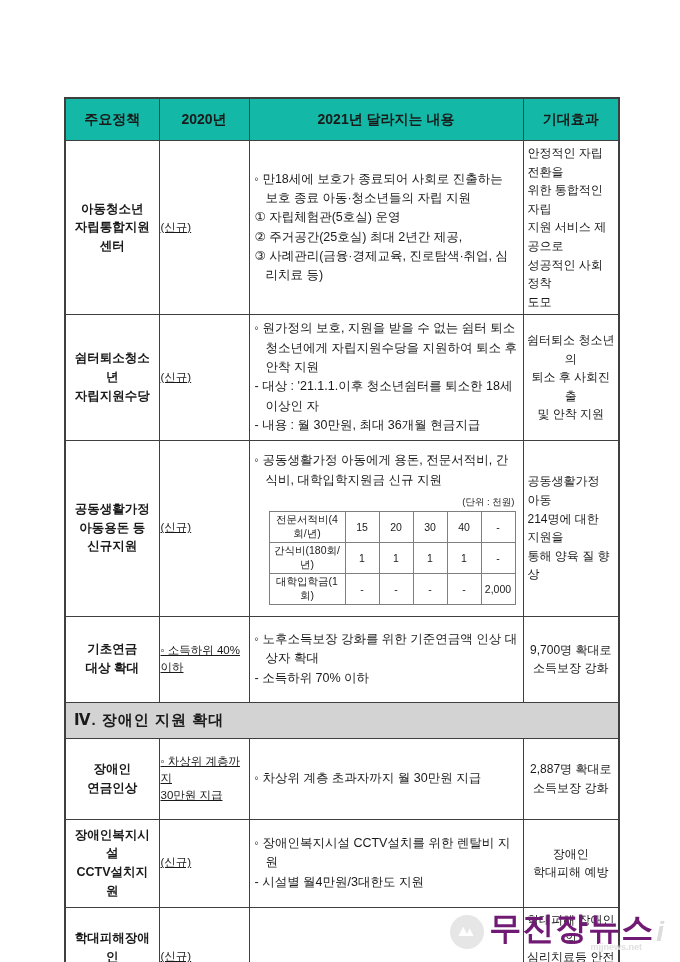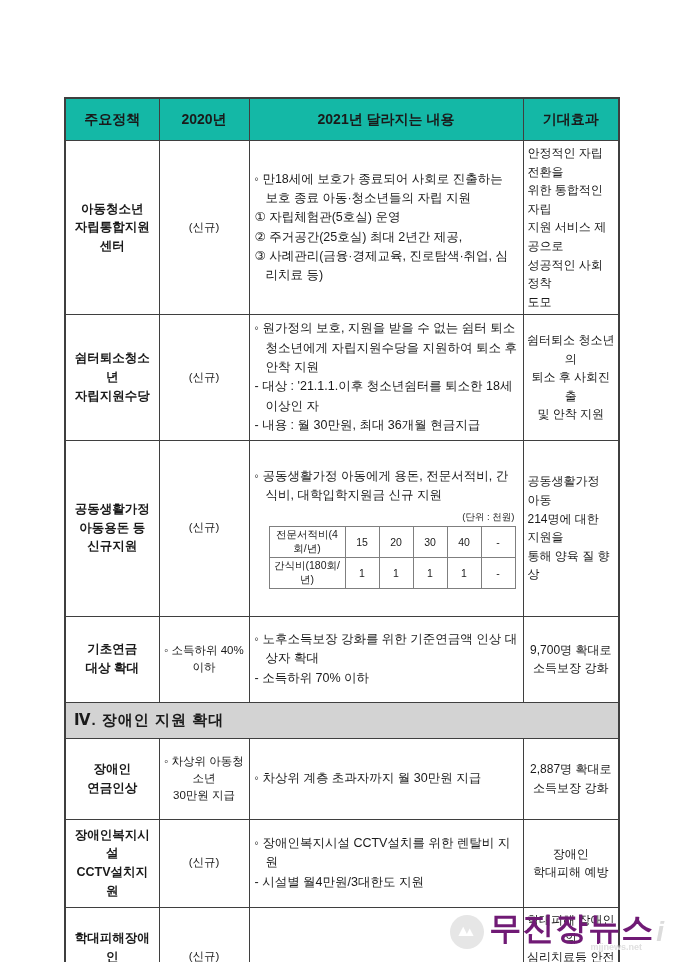--- a/index.html
+++ b/index.html
@@ -18,22 +18,22 @@
 
   tr.head td {
     background:#14b8a6; font-weight:bold; text-align:center;
     font-size:14px; height:39px;
   }
   td.policy {
     font-weight:bold; text-align:center; font-size:12.5px;
     white-space:pre-line; line-height:1.5; padding:6px;
   }
   td.y20 {
-    text-align:center; font-size:11.5px; white-space:pre-line;
-    line-height:1.5; padding:2px 1px;
+    text-align:left; font-size:11.5px; white-space:pre-line;
+    line-height:1.5; padding:2px 1px;text-decoration:underline;
   }
   td.content { padding:4px 5px; font-size:12.5px; text-align:left; }
   td.content .line { line-height:1.55; padding-left:11px; text-indent:-11px; }
   td.effect {
     text-align:center; font-size:12px; line-height:1.55;
     white-space:pre-line; padding:3px 2px;
   }
   td.effect.left { text-align:left; padding:3px 4px; }
   tr.section td {
     background:#d3d3d3; font-weight:bold; font-size:15px;
@@ -154,20 +154,28 @@
             <td>-</td>
           </tr>
           <tr>
             <td>간식비(180회/년)</td>
             <td>1</td>
             <td>1</td>
             <td>1</td>
             <td>1</td>
             <td>-</td>
           </tr>
+          <tr>
+            <td>대학입학금(1회)</td>
+            <td>-</td>
+            <td>-</td>
+            <td>-</td>
+            <td>-</td>
+            <td>2,000</td>
+          </tr>
         </tbody>
             </table>
       </td>
       <td class="effect left">공동생활가정 아동
 214명에 대한 지원을
 통해 양육 질 향상</td>
     </tr>
 
 
     <tr class="r4">
@@ -182,21 +190,21 @@
 소득보장 강화</td>
     </tr>
 
     <tr class="section">
       <td colspan="4">Ⅳ. 장애인 지원 확대</td>
     </tr>
 
     <tr class="r5">
       <td class="policy">장애인
 연금인상</td>
-      <td class="y20">◦ 차상위 아동청소년
+      <td class="y20">◦ 차상위 계층까지
 30만원 지급</td>
       <td class="content">
         <div class="line">◦ 차상위 계층 초과자까지 월 30만원 지급</div>
       </td>
       <td class="effect">2,887명 확대로
 소득보장 강화</td>
     </tr>
 
     <tr class="r6">
       <td class="policy">장애인복지시설

